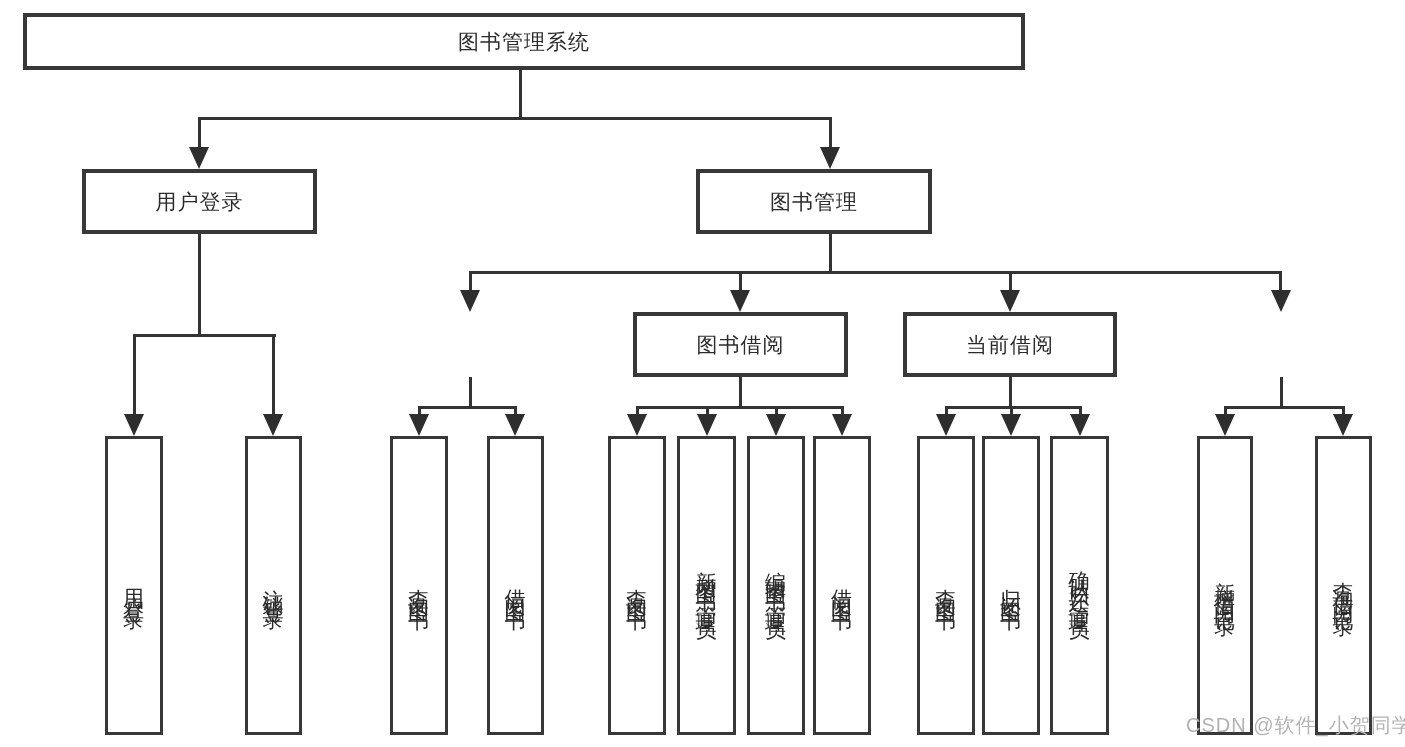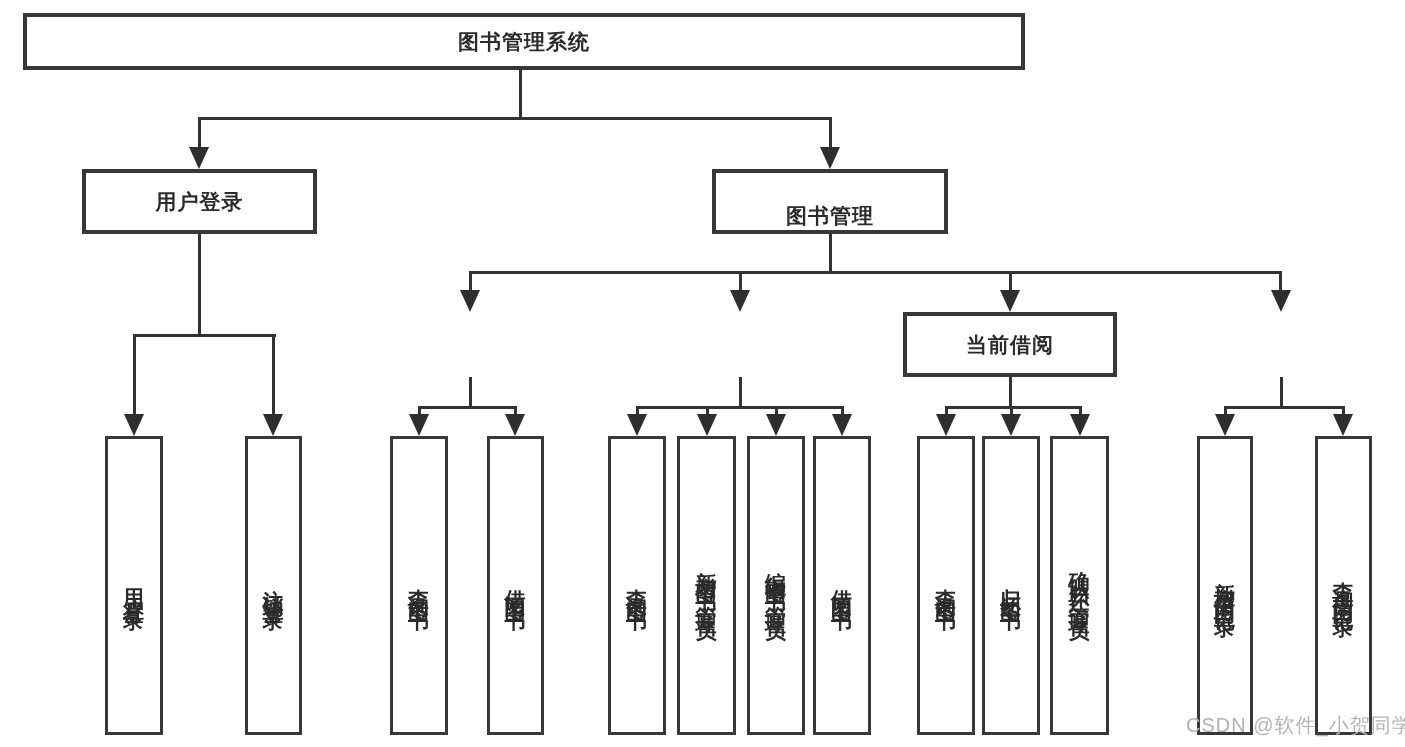--- a/index.html
+++ b/index.html
@@ -9,21 +9,21 @@
     background:#ffffff;
     font-family:"Liberation Sans","DejaVu Sans",sans-serif;
     overflow:hidden;
   }
   .box{
     position:absolute;
     box-sizing:border-box;
     background:#ffffff;
     border:3px solid #383838;
     color:#2b2b2b;
-    display:flex;align-items:center;justify-content:center;font-weight:bold;
+    display:flex;align-items:center;justify-content:center;
   }
   .hbox{
     border-width:4px;
     font-size:21px;
     letter-spacing:1px;
   }
   .vbox{
     border-width:3px;
     font-size:21px;
   }
@@ -114,24 +114,27 @@
   <div class="arrow" style="left:1215px;top:414px;"></div>
   <div class="arrow" style="left:1333px;top:414px;"></div>
 
   <div class="box hbox" style="left:23px;top:13px;width:1002px;height:57px;">
     <span>图书管理系统</span>
   </div>
 
   <div class="box hbox" style="left:82px;top:169px;width:235px;height:65px;">
     <span>用户登录</span>
   </div>
-  <div class="box hbox" style="left:712px;top:169px;width:236px;height:65px;align-items:flex-end;">
+  <div class="box hbox" style="left:696px;top:169px;width:236px;height:65px;">
     <span>图书管理</span>
   </div>
 
+  <div class="box hbox" style="left:633px;top:312px;width:215px;height:65px;">
+    <span>图书借阅</span>
+  </div>
   <div class="box hbox" style="left:903px;top:312px;width:214px;height:65px;">
     <span>当前借阅</span>
   </div>
 
   <div class="box vbox" style="left:105px;top:436px;width:58px;height:299px;">
     <span class="vtext">用户登录</span>
   </div>
   <div class="box vbox" style="left:245px;top:436px;width:57px;height:299px;">
     <span class="vtext">注销登录</span>
   </div>

